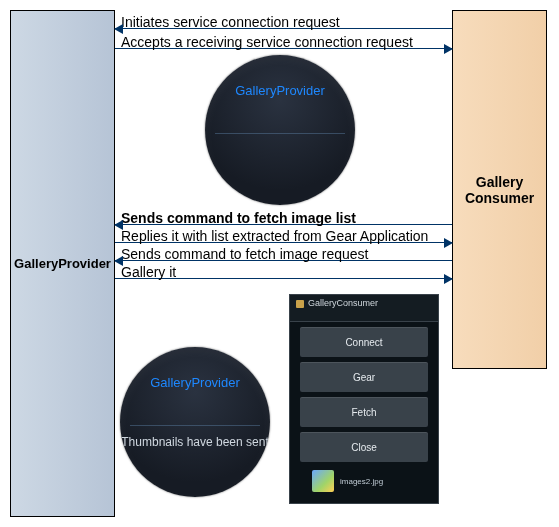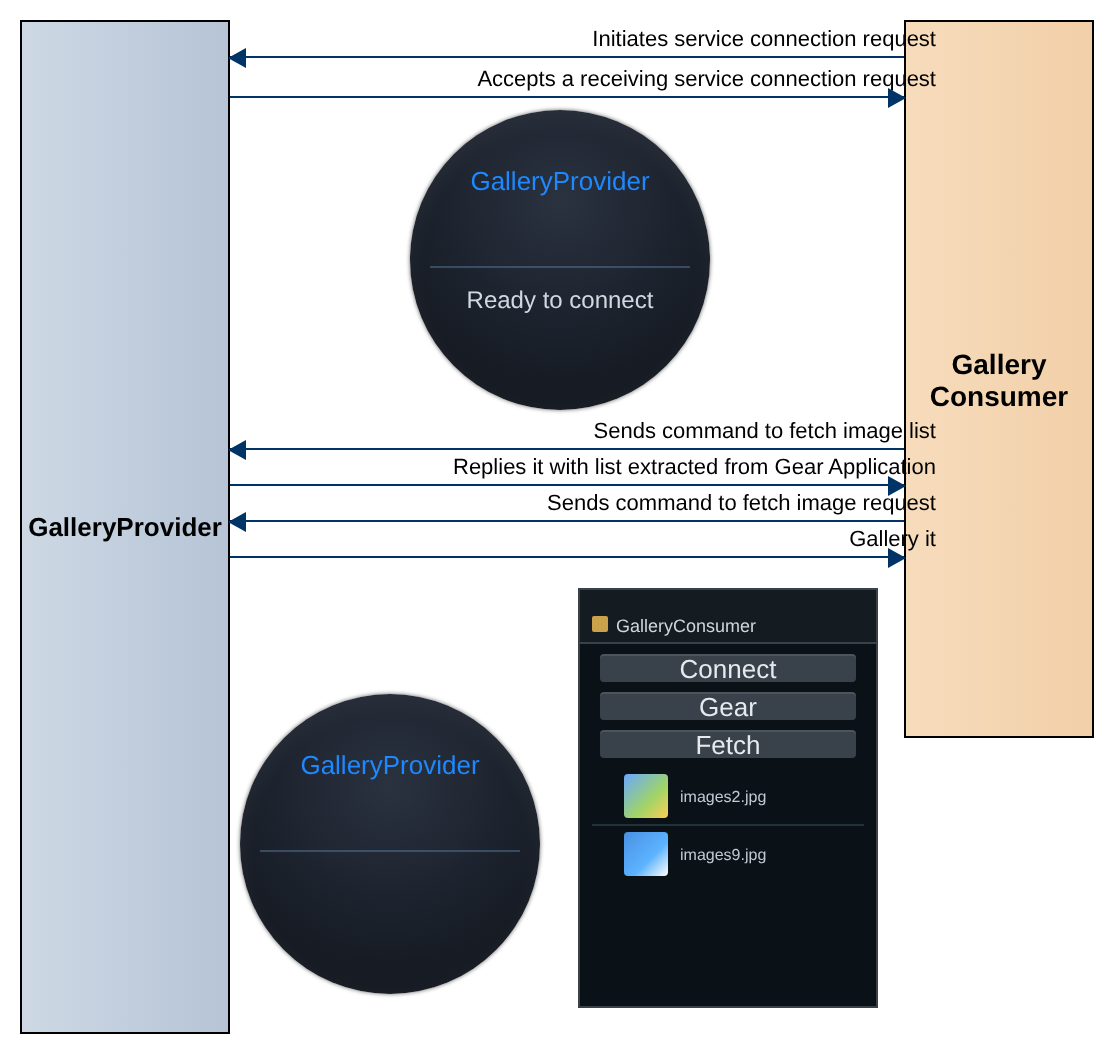--- a/index.html
+++ b/index.html
@@ -62,24 +62,24 @@
     border-left: 9px solid #003366;
   }
   .arrow.left .head {
     left: -1px;
     top: -5px;
     border-right: 9px solid #003366;
   }
   .arrow .lbl {
     position: absolute;
     top: -15px;
-    left: 16px;
+    left: 6px;
     width: 100%;
-    text-align: right;
-    font-size: 11px;
+    text-align: left;
+    font-size: 14px;
     color: #000;
     white-space: nowrap;
   }
 
   
   .watch {
     position: absolute;
     width: 150px;
     height: 150px;
     border-radius: 50%;
@@ -123,43 +123,43 @@
     height: 210px;
     background: #0b1217;
     border: 1px solid #39424a;
     box-sizing: border-box;
   }
   .phone .bar {
     height: 18px;
     background: #141c22;
     border-bottom: 1px solid #39424a;
     display: flex;
-    align-items: flex-start;
+    align-items: flex-end;
     gap: 4px;
     padding: 13px 6px;
     box-sizing: border-box;
   }
   .phone .bar .ico {
     width: 8px; height: 8px;
     background: #caa24a;
     border-radius: 1px;
   }
   .phone .bar .ttl {
     font-size: 9px;
     color: #cfd6dc;
   }
   .phone .btn {
     margin: 5px 10px;
-    height: 14px;
+    height: 30px;
     background: #39424a;
     border-radius: 2px;
     display: flex;
     align-items: center;
     justify-content: center;
-    font-size: 13px;
+    font-size: 10px;
     color: #e5eaee;
     box-shadow: inset 0 1px 0 rgba(255,255,255,0.1);
   }
   .phone .thumbs {
     margin: 2px 6px 0 6px;
   }
   .phone .row {
     display: flex;
     align-items: center;
     gap: 6px;
@@ -196,58 +196,55 @@
     <span class="head"></span>
   </div>
   <div class="arrow right" style="left:115px; top:48px; width:337px;">
     <span class="lbl">Accepts a receiving service connection request</span>
     <span class="head"></span>
   </div>
 
   <div class="watch" style="left:205px; top:55px;">
     <div class="title">GalleryProvider</div>
     <div class="divider"></div>
-    <div class="sub">Ready to connect</div>
-  </div>
-
-  <div class="arrow left" style="left:115px; top:224px; width:337px;">
+  </div>
+
+  <div class="arrow left" style="left:115px; top:224px; width:337px;font-weight:bold;">
     <span class="lbl">Sends command to fetch image list</span>
     <span class="head"></span>
   </div>
   <div class="arrow right" style="left:115px; top:242px; width:337px;">
     <span class="lbl">Replies it with list extracted from Gear Application</span>
     <span class="head"></span>
   </div>
   <div class="arrow left" style="left:115px; top:260px; width:337px;">
     <span class="lbl">Sends command to fetch image request</span>
     <span class="head"></span>
   </div>
   <div class="arrow right" style="left:115px; top:278px; width:337px;">
     <span class="lbl">Gallery it</span>
     <span class="head"></span>
   </div>
 
   <div class="watch" style="left:120px; top:347px;">
     <div class="title">GalleryProvider</div>
     <div class="divider"></div>
+    <div class="sub">Thumbnails have been sent</div>
   </div>
 
   <div class="phone" style="left:289px; top:294px;">
     <div class="bar">
       <div class="ico"></div>
       <div class="ttl">GalleryConsumer</div>
     </div>
     <div class="btn">Connect</div>
     <div class="btn">Gear</div>
     <div class="btn">Fetch</div>
+    <div class="btn">Close</div>
     <div class="thumbs">
       <div class="row">
         <div class="thumb t1"></div>
         <div class="fname">images2.jpg</div>
       </div>
-      <div class="row">
-        <div class="thumb t3"></div>
-        <div class="fname">images9.jpg</div>
-      </div>
     </div>
   </div>
 
 </div>
 
 </body></html>

